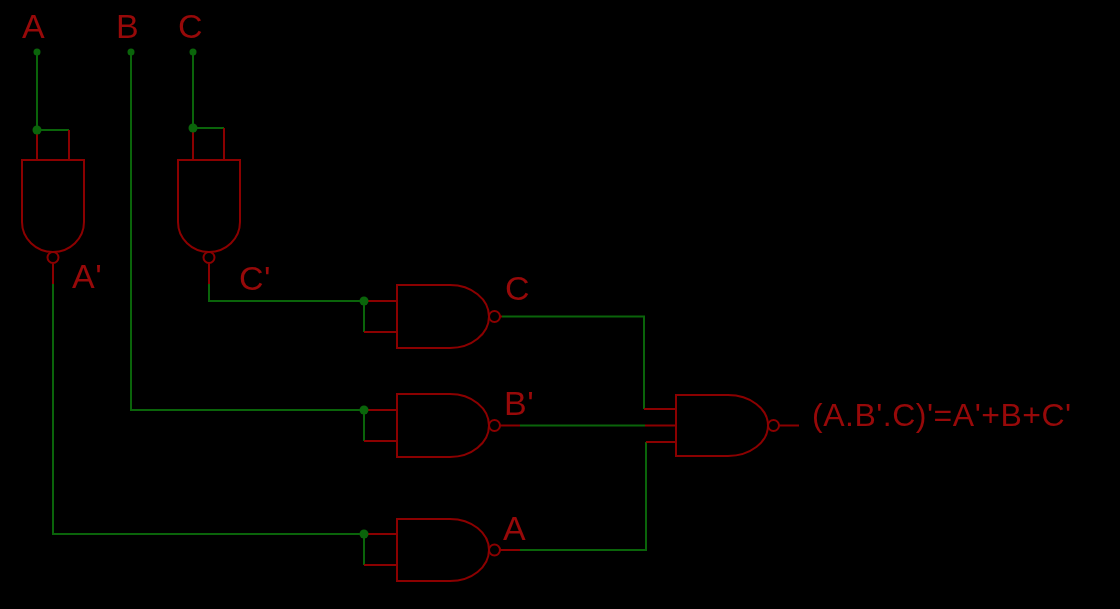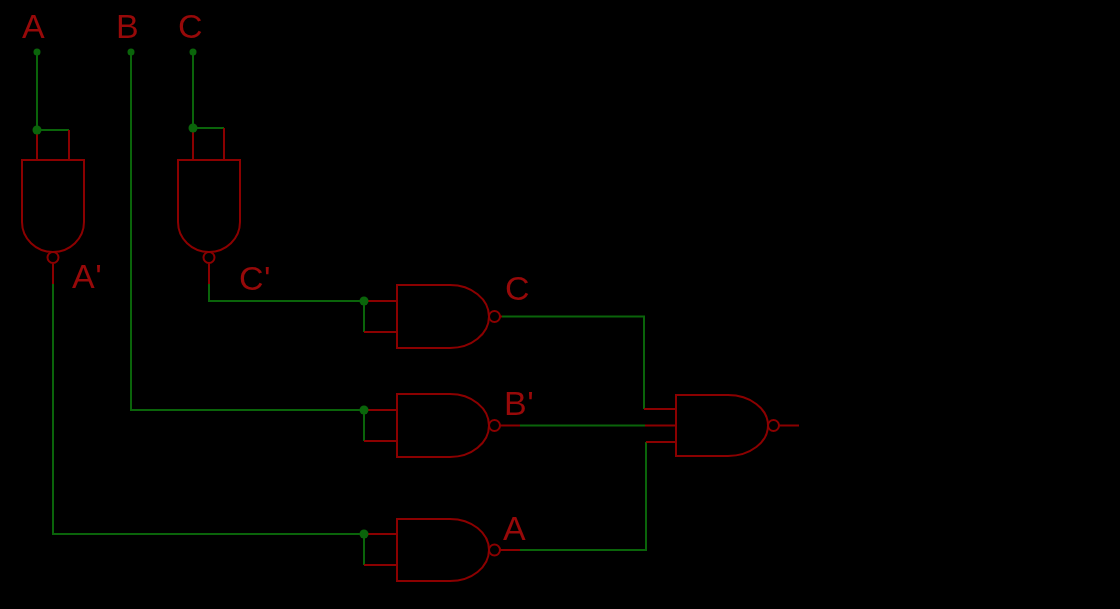--- a/index.html
+++ b/index.html
@@ -97,14 +97,15 @@
   </svg>
 
   <div class="lbl" style="left:22px;top:9px;">A</div>
   <div class="lbl" style="left:116px;top:9px;">B</div>
   <div class="lbl" style="left:178px;top:9px;">C</div>
   <div class="lbl" style="left:72px;top:259px;">A'</div>
   <div class="lbl" style="left:239px;top:261px;">C'</div>
   <div class="lbl" style="left:505px;top:271px;">C</div>
   <div class="lbl" style="left:504px;top:386px;">B'</div>
   <div class="lbl" style="left:503px;top:511px;">A</div>
+  <div class="lbl lbl-out" style="left:812px;top:399px;">(A.B'.C)'=A'+B+C'</div>
 
 </div>
 
 </body></html>

